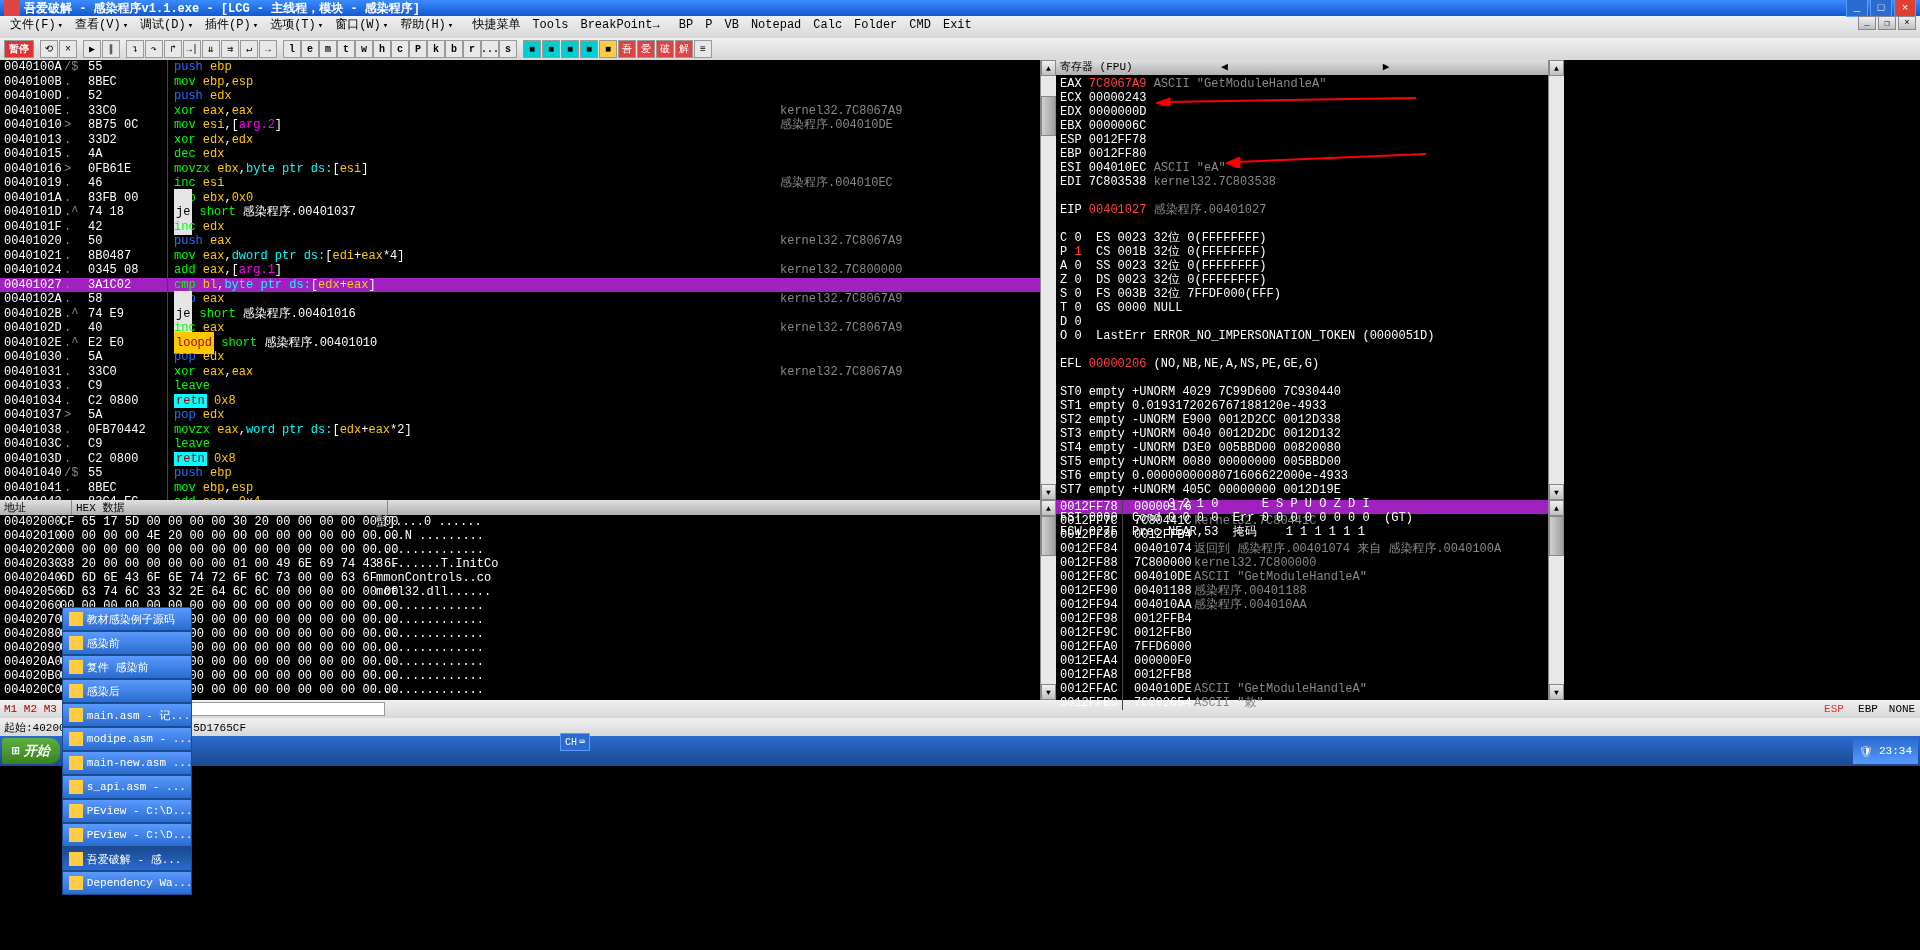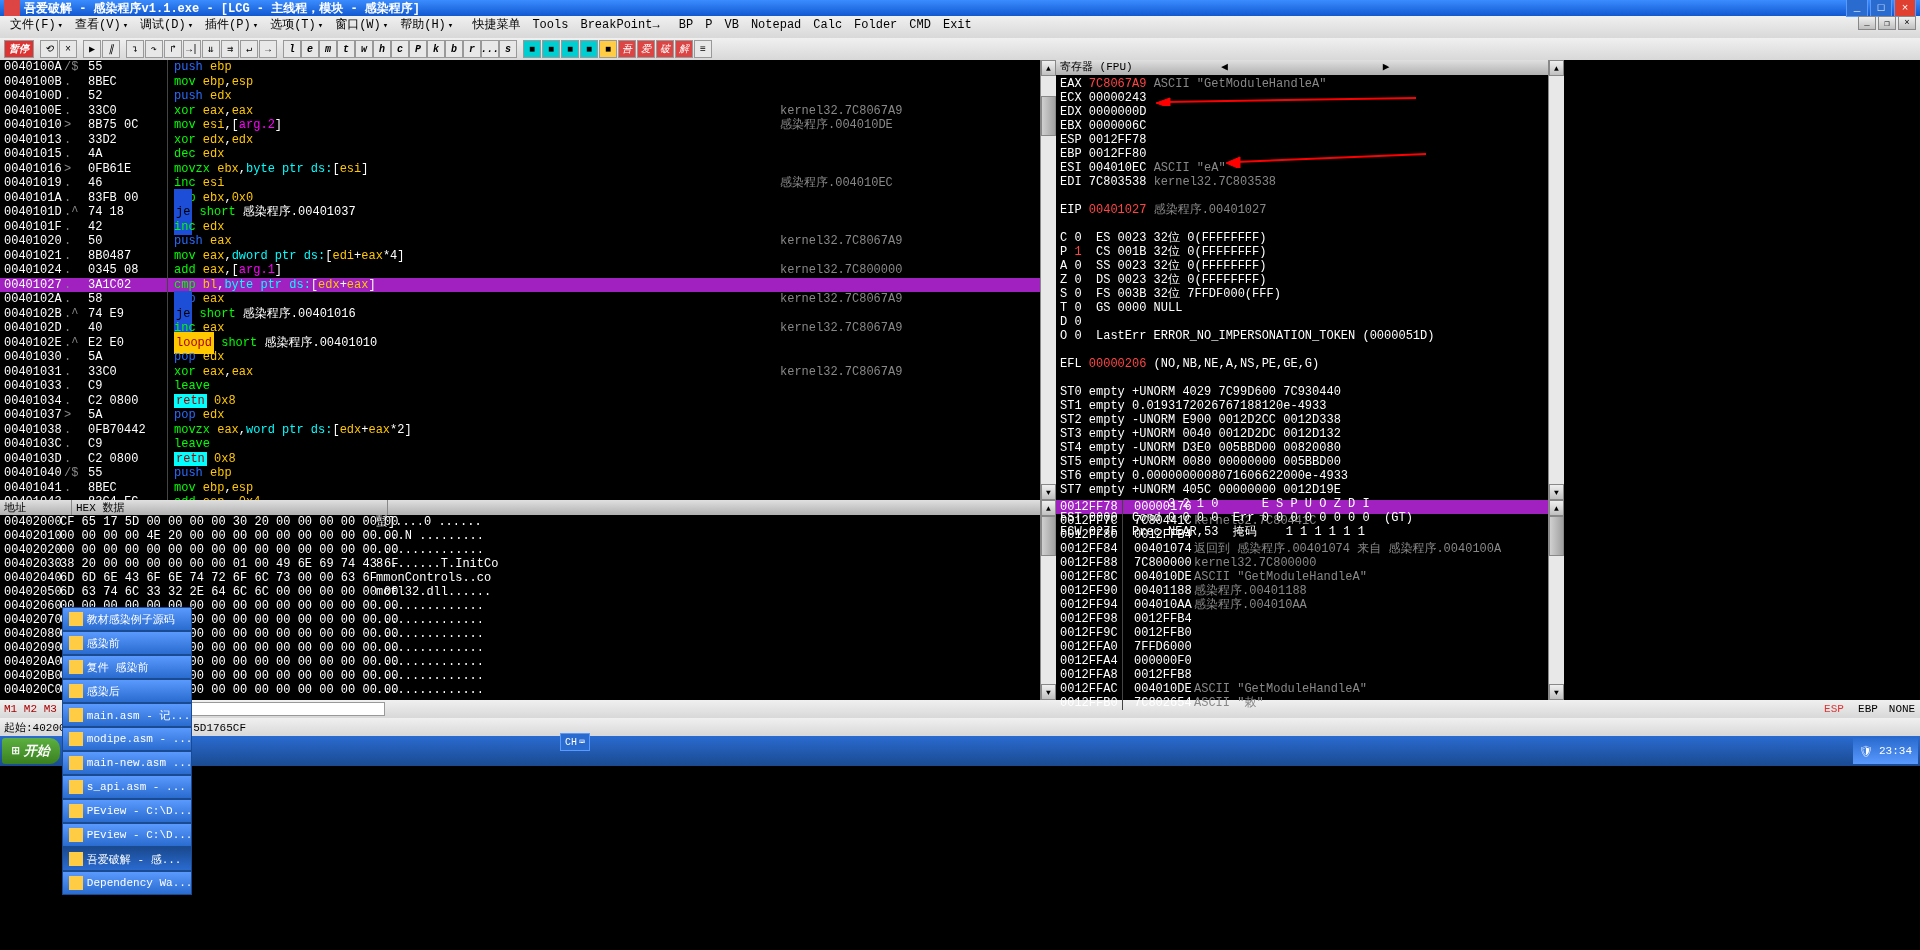--- a/index.html
+++ b/index.html
@@ -6,39 +6,39 @@
 body { width:1920px; height:950px; background:#000; overflow:hidden; font-size:12px; }
 .titlebar { height:16px; background:linear-gradient(#3b8cff,#1158d0); color:#fff; display:flex; align-items:center; padding:0 4px; }
 .titlebar .icon { width:16px; height:16px; background:#d44; margin-right:4px; }
 .titlebar .title { flex:1; font-size:12px; font-weight:bold; }
 .winbtns { display:flex; gap:2px; }
 .winbtn { width:22px; height:18px; background:#2a6bd0; border:1px solid #5a9aff; color:#fff; display:flex; align-items:center; justify-content:center; font-size:11px; cursor:pointer; }
 .winbtn.close { background:#e04030; }
 .menubar { height:22px; background:linear-gradient(#f0f0f0,#d8d8d8); display:flex; align-items:flex-start; color:#000; font-size:12px; font-family:'Tahoma',sans-serif; padding:0 4px; }
 .menubar .mi { padding:0 6px; cursor:pointer; }
 .menubar .dd { font-size:9px; margin-left:2px; }
-.toolbar { height:22px; background:linear-gradient(#f0f0f0,#d8d8d8); display:flex; align-items:center; padding:0 4px; gap:1px;font-style:italic; }
+.toolbar { height:22px; background:linear-gradient(#f0f0f0,#d8d8d8); display:flex; align-items:center; padding:0 4px; gap:1px; }
 .tbtn { width:18px; height:18px; border:1px solid #999; background:#e8e8e8; display:inline-flex; align-items:center; justify-content:center; font-size:10px; cursor:pointer; }
 .tbtn.stop { background:#d33; color:#fff; font-weight:bold; width:30px; font-family:sans-serif; }
 .tbtn.cyan { background:#00ced1; }
 .tbtn.red { background:#d44; color:#fff; }
 .tbtn.sep { border:none; background:none; width:4px; }
 .main { display:flex; height:440px; }
 .disasm { width:1040px; background:#000; color:#fff; overflow:hidden; font-size:12px; line-height:14.5px; }
 .disasm-row { display:flex; white-space:pre; }
 .disasm-row.hl { background:#a020c0; }
 .col-addr { width:64px; color:#fff; padding-left:4px; }
 .col-mark { width:24px; color:#888; }
 .col-bytes { width:80px; color:#fff; border-right:1px solid #444; }
 .col-asm { flex:1; padding-left:6px; }
 .col-asm .kw-push { color:#2a6cff; }
 .col-asm .kw-green { color:#0f0; }
 .col-asm .kw-cyan { color:#0ff; }
 .col-asm .kw-gold { color:#ffc800; }
-.col-asm .kw-yellow { color:#ff0; background:#1d4ed8; color:#000; padding:16px 2px;text-align:center; }
+.col-asm .kw-yellow { color:#ff0; background:#e5e5e5; color:#000; padding:16px 2px;text-align:center; }
 .col-asm .kw-loop { background:#ffc800; color:#a00; padding:4px 2px; }
 .col-asm .kw-retn { background:#0ff; color:#a00; padding:0 2px; }
 .col-asm .arg { color:#f0f; }
 .col-comment { width:260px; color:#888; }
 .reg-panel { width:492px; background:#000; color:#fff; position:relative; font-size:12px; line-height:14px; }
 .reg-header { background:linear-gradient(#e0e0e0,#b0b0b0); color:#000; padding:0 4px; height:15px; font-size:11px; display:flex; }
 .reg-header span { flex:1; }
 .reg-header .tri { cursor:pointer; }
 .reg-body { padding:2px 4px; white-space:pre; }
 .reg-body .rval-red { color:#f44; }

